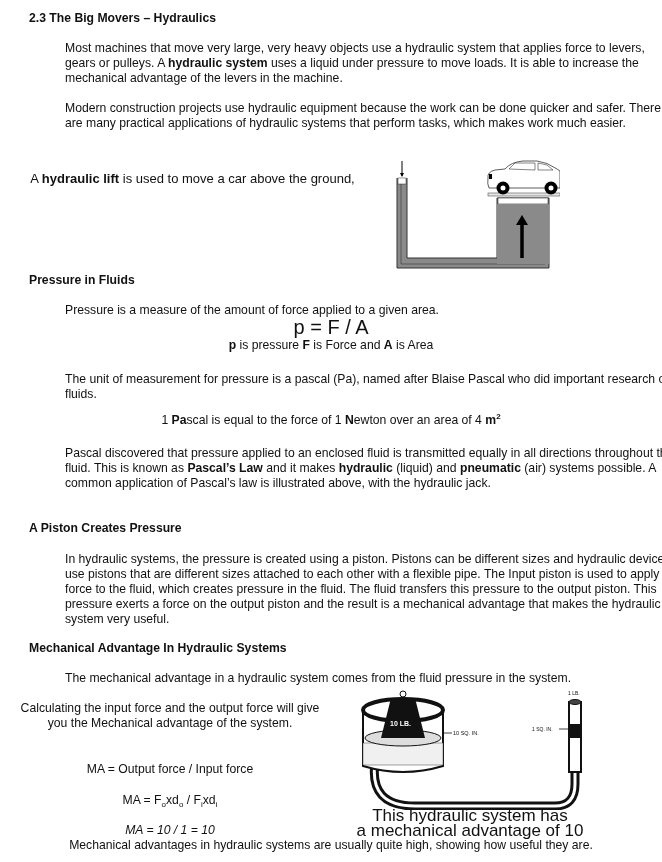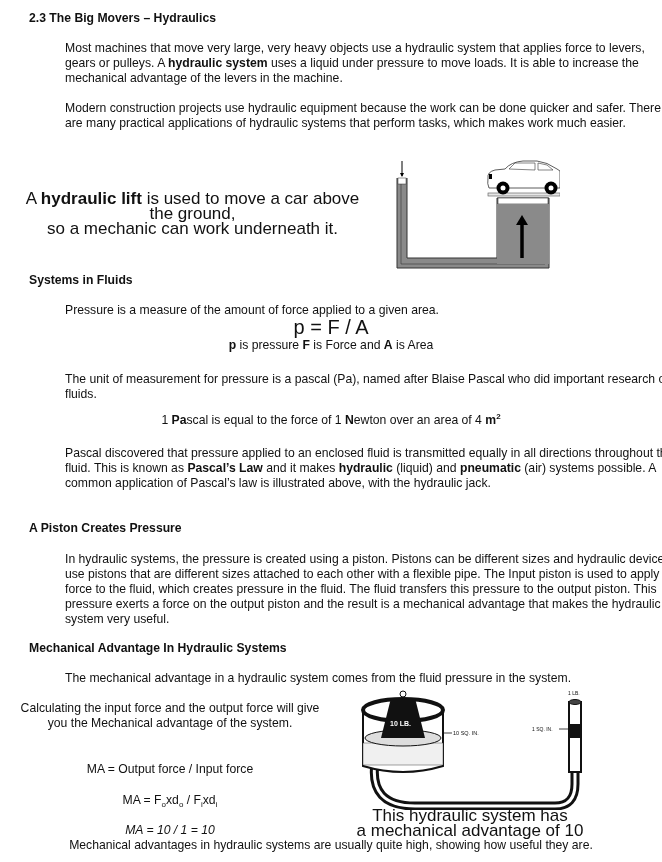--- a/index.html
+++ b/index.html
@@ -19,23 +19,22 @@
 </style>
 </head>
 <body>
 
 <div class="h" style="top:11px;">2.3  The Big Movers – Hydraulics</div>
 
 <div class="p" style="top:41px;"><span>Most machines that move very large, very heavy objects use a hydraulic system that applies force to levers, gears or pulleys.  A </span><b>hydraulic system</b><span> uses a liquid under pressure to move loads.  It is able to increase the mechanical advantage of the levers in the machine.</span></div>
 
 <div class="p" style="top:101px;">Modern construction projects use hydraulic equipment because the work can be done quicker and safer.  There are many practical applications of hydraulic systems that perform tasks, which makes work much easier.</div>
 
-<div class="abs center" style="left:20px; top:191px; width:345px; font-size:17px; line-height:15px;">
+<div class="abs center" style="left:20px; top:171px; width:345px; font-size:13px; line-height:15px;">
   <span>A </span><b>hydraulic lift</b><span> is used to move a car above the ground,</span><br>
-  <span>so a mechanic can work underneath it.</span>
 </div>
 
 <svg style="left:385px; top:158px;" width="175" height="115" viewBox="0 0 175 115">
 
   <path d="M12,20 L12,110 L164,110 L164,40 L112,40 L112,100 L22,100 L22,20" fill="#8a8a8a" stroke="#333" stroke-width="1"></path>
 
   <path d="M16,22 L16,106 L160,106 L160,44 L116,44 L116,104" fill="none" stroke="#333" stroke-width="0.6"></path>
 
   <rect x="13" y="20" width="8" height="6" fill="#fff" stroke="#333" stroke-width="0.5"></rect>
 
@@ -53,21 +52,21 @@
   <path d="M103,20 Q102,14 110,12 L120,11 Q126,4 138,3 L152,3 Q162,4 172,11 L175,13 L175,30 L104,30 Q102,26 103,20 Z" fill="#fff" stroke="#333" stroke-width="0.8"></path>
   <path d="M124,11 L130,5 L150,5 L150,12 Z" fill="none" stroke="#333" stroke-width="0.6"></path>
   <path d="M153,5 L162,7 L168,12 L153,12 Z" fill="none" stroke="#333" stroke-width="0.6"></path>
   <rect x="104" y="16" width="3" height="5" fill="#000"></rect>
   <circle cx="118" cy="30" r="6.5" fill="#000"></circle>
   <circle cx="118" cy="30" r="2.5" fill="#fff"></circle>
   <circle cx="166" cy="30" r="6.5" fill="#000"></circle>
   <circle cx="166" cy="30" r="2.5" fill="#fff"></circle>
 </svg>
 
-<div class="h" style="top:273px;">Systems in Fluids</div>
+<div class="h" style="top:273px;">Pressure in Fluids</div>
 
 <div class="p" style="top:303px;">Pressure is a measure of the amount of force applied to a given area.</div>
 
 <div class="abs center formula" style="left:0; width:662px; top:316px;">p = F / A</div>
 
 <div class="abs center" style="left:0; width:662px; top:338px; font-size:12.2px; line-height:15px;"><b>p</b><span> is pressure </span><b>F</b><span> is Force and </span><b>A</b><span> is Area</span></div>
 
 <div class="p" style="top:372px;">The unit of measurement for pressure is a pascal (Pa), named after Blaise Pascal who did important research on fluids.</div>
 
 <div class="abs center" style="left:0; width:662px; top:413px; font-size:12.2px; line-height:15px;"><span>1 </span><b>Pa</b><span>scal is equal to the force of 1 </span><b>N</b><span>ewton over an area of 4 </span><b>m</b><sup>2</sup></div>

